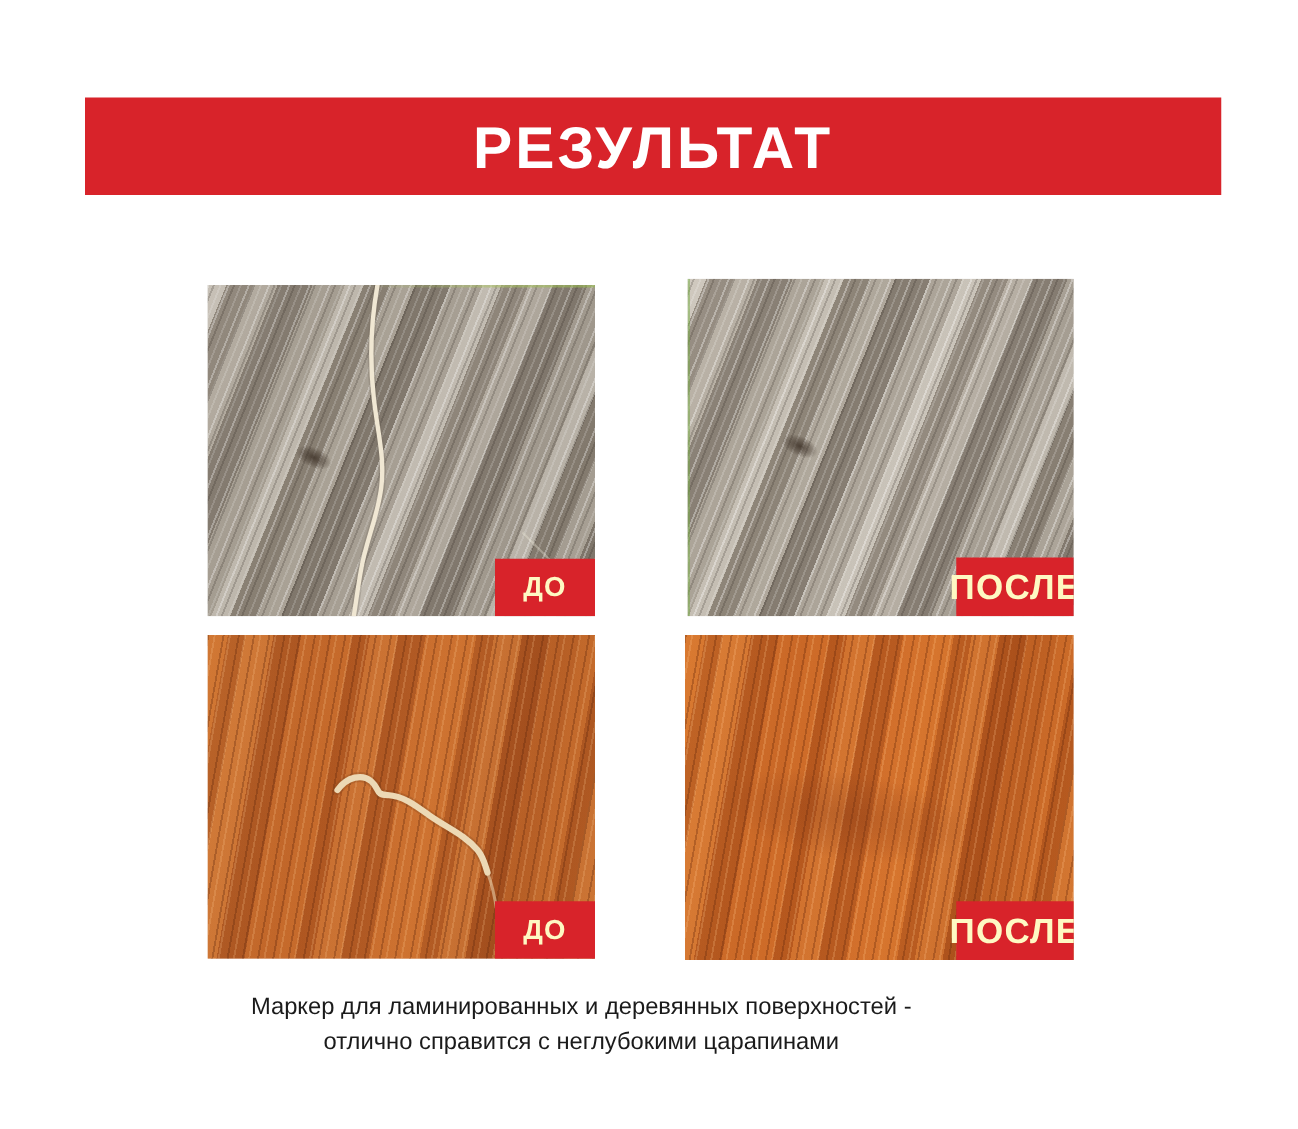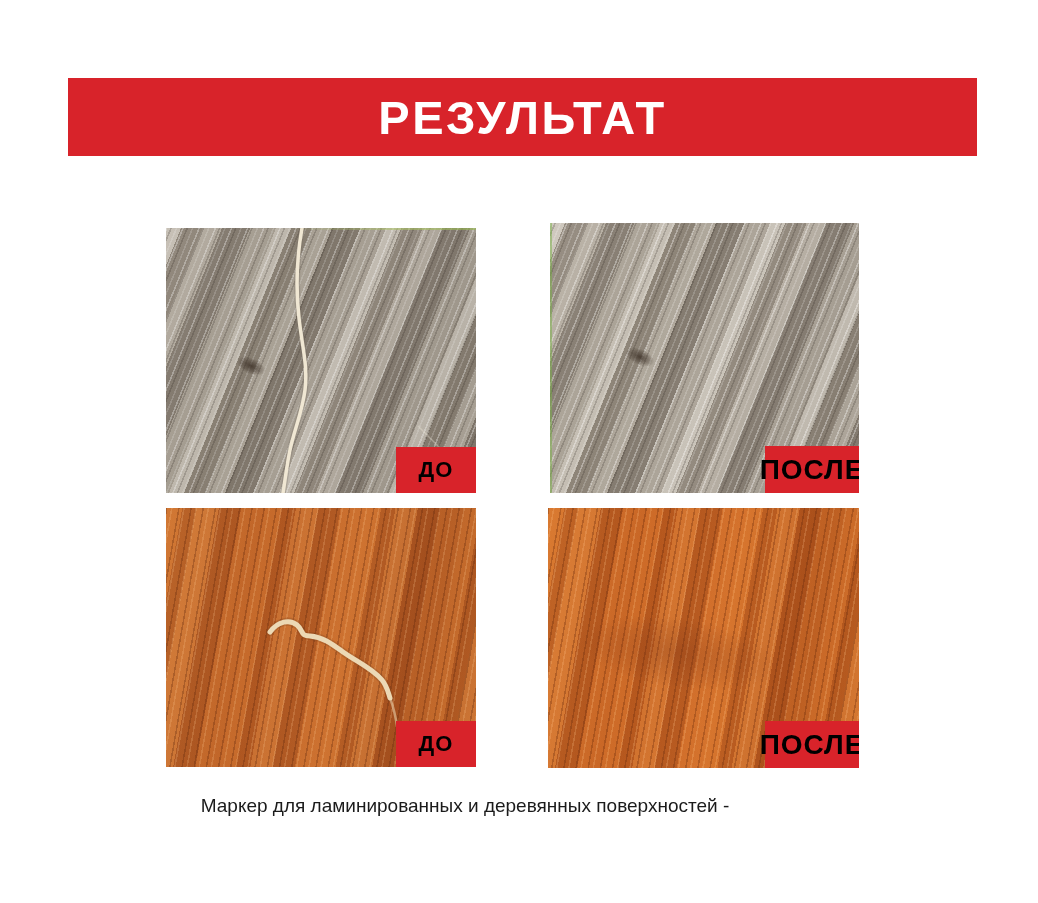--- a/index.html
+++ b/index.html
@@ -89,21 +89,21 @@
   .edge-artifact-left{
     position:absolute;left:0;top:0;bottom:0;width:2px;
     background:rgba(120,175,70,.5);
   }
 
   .scratch-svg{position:absolute;inset:0;width:100%;height:100%;}
 
   
   .badge{
     position:absolute;right:0;bottom:0;
-    background:#d8232a;color:#000000;font-weight:bold;
+    background:#d8232a;color:#fef9c3;font-weight:bold;
     display:flex;align-items:center;justify-content:center;
     letter-spacing:1px;
   }
   .badge-do{width:80px;height:46px;font-size:22px;}
   .badge-posle{width:94px;height:47px;font-size:28px;}
 
   
   .caption{
     position:absolute;left:0;top:792px;width:930px;
     text-align:center;color:#1b1b1b;
@@ -157,15 +157,16 @@
   <div class="photo photo-wood-after">
     <div class="tex-orange"></div>
     <div class="smudge-repair"></div>
     <div class="badge badge-posle">
       <span>ПОСЛЕ</span>
     </div>
   </div>
 
   <div class="caption">
     <div>Маркер для ламинированных и деревянных поверхностей -</div>
+    <div>отлично справится с неглубокими царапинами</div>
   </div>
 
 </div>
 
 </body></html>

